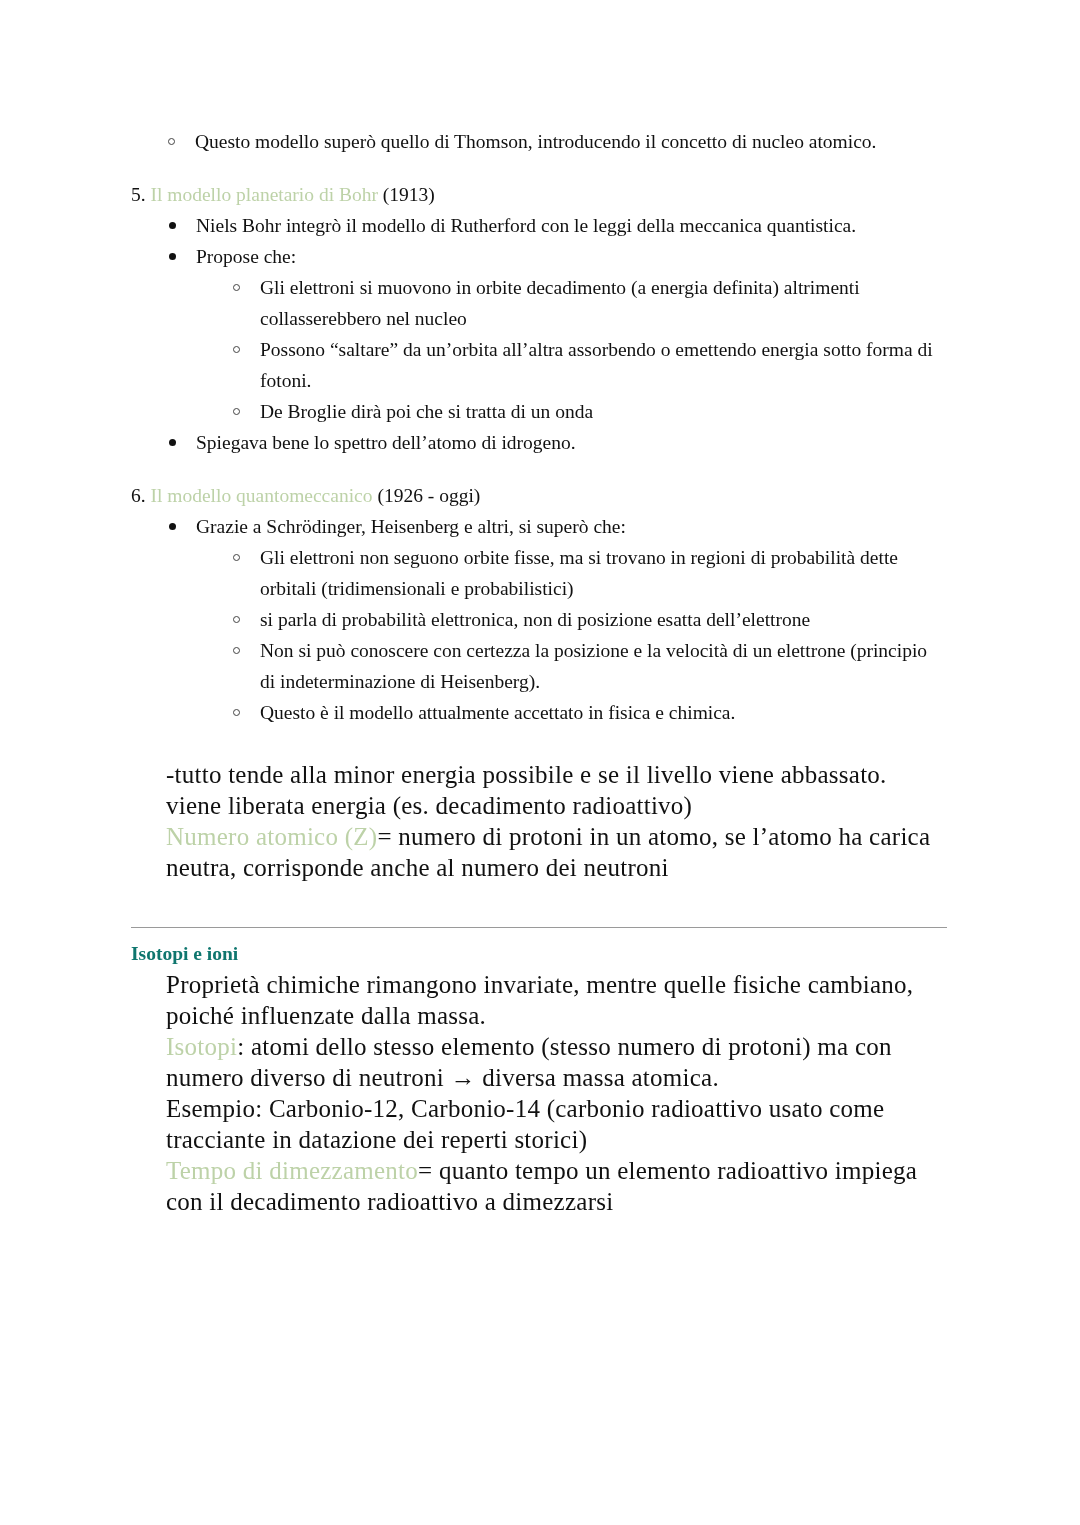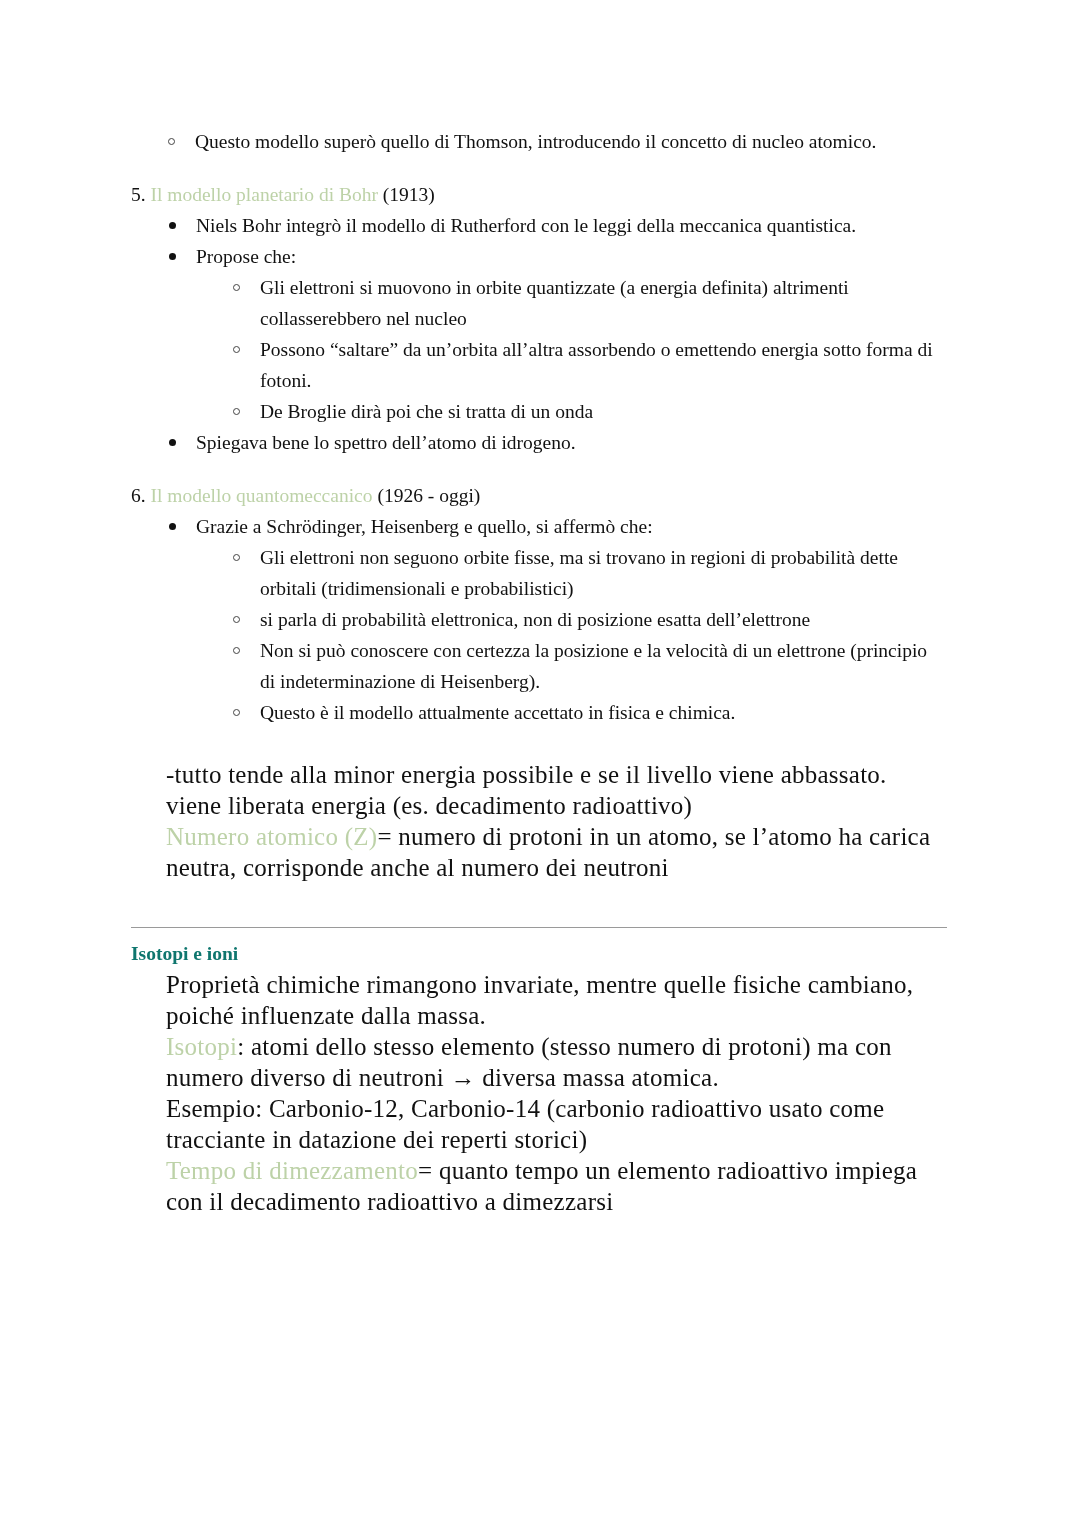--- a/index.html
+++ b/index.html
@@ -140,21 +140,21 @@
       <li>
         <span class="bullet-disc"></span>
         <span>Niels Bohr integrò il modello di Rutherford con le leggi della meccanica quantistica.</span>
       </li>
       <li>
         <span class="bullet-disc"></span>
         <span>Propose che:</span>
         <ul class="lvl2">
           <li>
             <span class="bullet-circle"></span>
-            <span>Gli elettroni si muovono in orbite quantizzate (a energia definita) altrimenti collasserebbero nel nucleo</span>
+            <span>Gli elettroni si muovono in orbite decadimento (a energia definita) altrimenti collasserebbero nel nucleo</span>
           </li>
           <li>
             <span class="bullet-circle"></span>
             <span>Possono “saltare” da un’orbita all’altra assorbendo o emettendo energia sotto forma di fotoni.</span>
           </li>
           <li>
             <span class="bullet-circle"></span>
             <span>De Broglie dirà poi che si tratta di un onda</span>
           </li>
         </ul>
@@ -167,21 +167,21 @@
 
     <div class="gap-sm"></div>
 
     <div class="numbered">
       <span class="num">6.</span><span>&nbsp;</span><span class="green">Il modello quantomeccanico</span><span>&nbsp;</span><span>(1926 - oggi)</span>
     </div>
 
     <ul class="lvl1">
       <li>
         <span class="bullet-disc"></span>
-        <span>Grazie a Schrödinger, Heisenberg e quello, si affermò che:</span>
+        <span>Grazie a Schrödinger, Heisenberg e altri, si superò che:</span>
         <ul class="lvl2">
           <li>
             <span class="bullet-circle"></span>
             <span>Gli elettroni non seguono orbite fisse, ma si trovano in regioni di probabilità dette orbitali (tridimensionali e probabilistici)</span>
           </li>
           <li>
             <span class="bullet-circle"></span>
             <span>si parla di probabilità elettronica, non di posizione esatta dell’elettrone</span>
           </li>
           <li>

